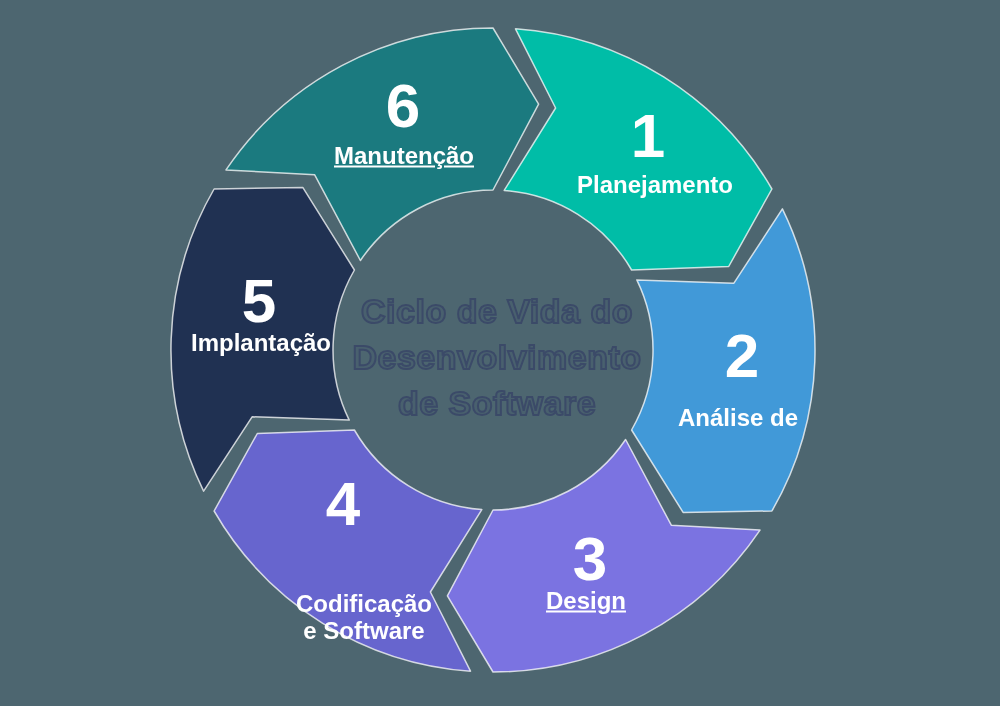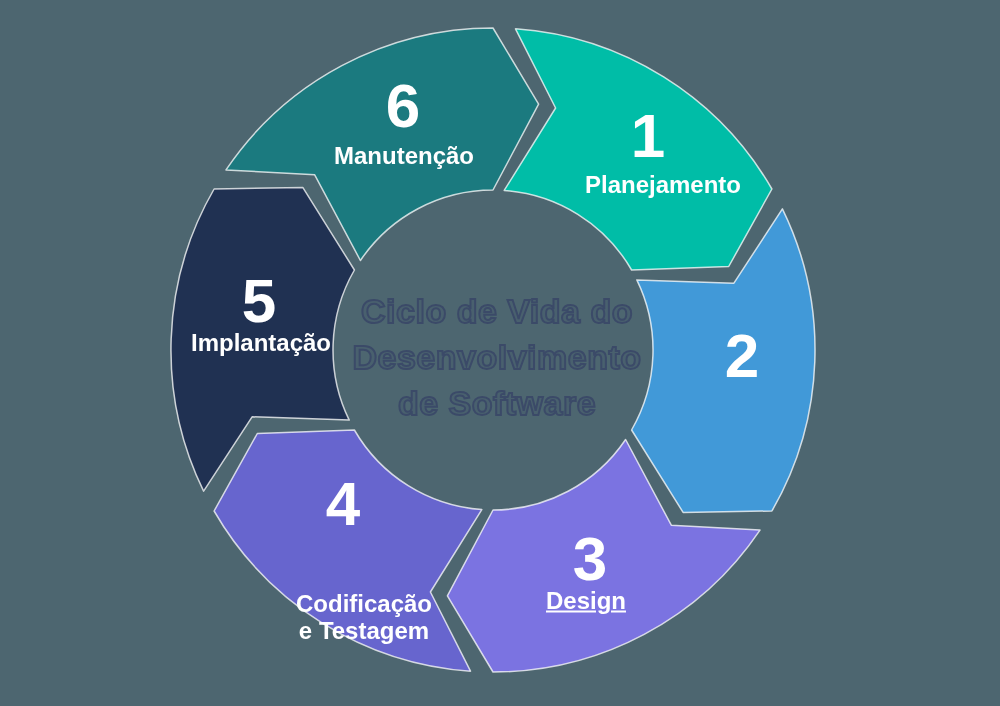--- a/index.html
+++ b/index.html
@@ -64,42 +64,43 @@
         <path d="M 226.0 169.9 A 322 322 0 0 1 493.0 28.0 L 538.6 104.2 L 493.0 190.0 A 160 160 0 0 0 360.4 260.5 L 314.7 174.8 Z" fill="#1B7A7F"></path>
       </g>
     <g>
       <text class="ctitle" x="497" y="311">Ciclo de Vida do</text>
       <text class="ctitle" x="497" y="357">Desenvolvimento</text>
       <text class="ctitle" x="497" y="403">de Software</text>
     </g>
   </svg>
 
   <div class="seg-num" style="left:648px; top:136px;">1</div>
-  <div class="seg-lines" style="left:655px; top:184px;margin-left:8px;">
+  <div class="seg-lines" style="left:655px; top:184px;">
     <div>Planejamento</div>
   </div>
 
   <div class="seg-num" style="left:742px; top:356px;">2</div>
   <div class="seg-lines" style="left:738px; top:417px;">
+    <div>Análise de</div>
   </div>
 
   <div class="seg-num" style="left:590px; top:559px;">3</div>
   <div class="seg-lines" style="left:586px; top:600px;text-decoration:underline;">
     <div>Design</div>
   </div>
 
   <div class="seg-num" style="left:343px; top:504px;">4</div>
   <div class="seg-lines" style="left:364px; top:569px;margin-top:48px;">
     <div>Codificação</div>
-    <div>e Testagem</div>
+    <div>e Software</div>
   </div>
 
   <div class="seg-num" style="left:259px; top:301px;">5</div>
   <div class="seg-lines" style="left:261px; top:342px;">
     <div>Implantação</div>
   </div>
 
   <div class="seg-num" style="left:403px; top:106px;">6</div>
-  <div class="seg-lines" style="left:404px; top:155px;">
+  <div class="seg-lines" style="left:404px; top:155px;text-decoration:underline;">
     <div>Manutenção</div>
   </div>
 
 </div>
 
 </body></html>

